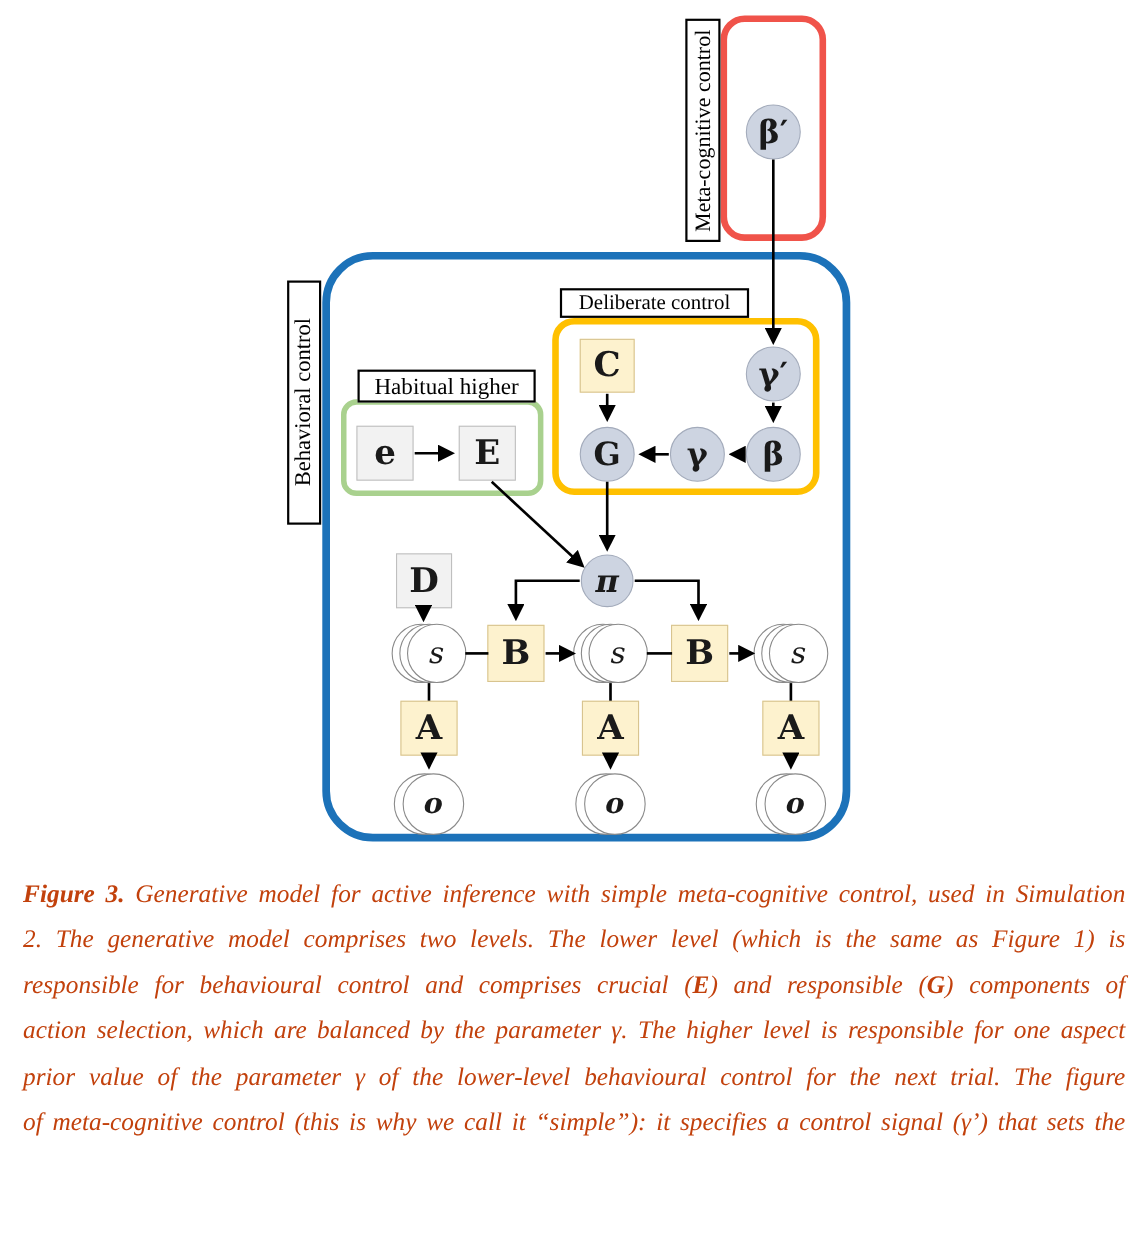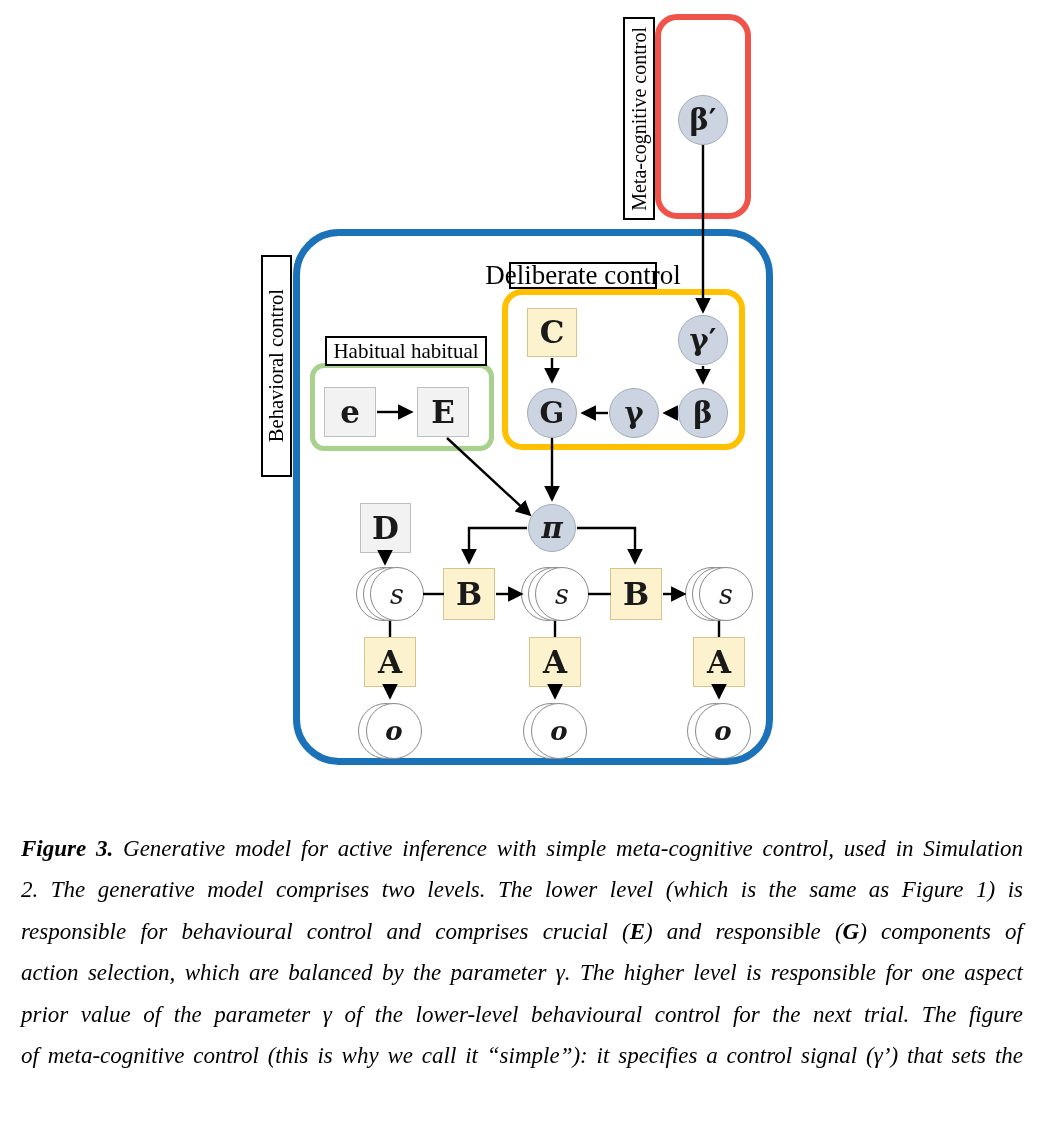--- a/index.html
+++ b/index.html
@@ -16,21 +16,21 @@
   .rbox.green  { left:310px; top:363px; width:184px; height:88px;  border-width:5px;   border-color:#A9D18E; border-radius:14px; }
 
   
   .labelbox {
     position: absolute; border: 2.5px solid #000; background: #fff; z-index: 2;
     display: flex; align-items: center; justify-content: center;
     font-size: 21px; color: #000; white-space: nowrap;
   }
   .labelbox.meta  { left:623px; top:17px;  width:32px;  height:203px; font-size:20px; }
   .labelbox.behav { left:261px; top:255px; width:31px;  height:222px; font-size:20.5px; }
-  .labelbox.delib { left:509px; top:262px; width:148px; height:27px;  font-size:27px; }
+  .labelbox.delib { left:509px; top:262px; width:172px; height:27px;  font-size:19px; }
   .labelbox.habit { left:325px; top:336px; width:162px; height:30px;  font-size:21px; }
   .vert span { writing-mode: vertical-rl; transform: rotate(180deg); }
 
   
   .node { position: absolute; display: flex; align-items: center; justify-content: center; z-index: 3; }
   .nl { font-family: "DejaVu Serif", serif; font-weight: bold; font-size: 31px; color:#1a1a1a; line-height: 1; }
   .sq.gray  { background:#F2F2F2; border:1.5px solid #BFBFBF; }
   .sq.cream { background:#FDF2CE; border:1.5px solid #D8C48F; }
   .circ { border-radius: 50%; background:#CDD4E1; border:1.5px solid #A3ABBB; }
   .circ .nl { font-size: 29px; }
@@ -44,21 +44,21 @@
   }
   .s-stack .c { width: 54px; height: 54px; top: 0; }
   .o-stack .c { width: 56px; height: 56px; top: 0; }
   .s-label { font-family:"DejaVu Serif",serif; font-style: italic; font-size: 27px; color:#1a1a1a; }
   .o-label { font-family:"DejaVu Serif",serif; font-style: italic; font-weight: bold; font-size: 26px; color:#1a1a1a; }
 
   
   svg.edges { position:absolute; left:0; top:0; z-index: 4; pointer-events: none; }
 
   
-  .caption { position: absolute; left: 21px; right: 21px; top: 792px; z-index: 2; color:#000000;margin-top:36px; }
+  .caption { position: absolute; left: 21px; right: 21px; top: 792px; z-index: 2; color:#c2410c; }
   .cap-line {
     font-style: italic; font-size: 23px; line-height: 41.4px; height: 41.4px;
     text-align: justify; text-align-last: justify; overflow: visible;
   }
   .cap-line.cap-last { text-align-last: left; }
   .cap-line .b { font-weight: bold; }
 </style>
 </head>
 <body>
 
@@ -72,21 +72,21 @@
   <div class="labelbox meta vert">
       <span>Meta-cognitive control</span>
     </div>
   <div class="labelbox behav vert">
       <span>Behavioral control</span>
     </div>
   <div class="labelbox delib">
       <span>Deliberate control</span>
     </div>
   <div class="labelbox habit">
-      <span>Habitual habitual</span>
+      <span>Habitual higher</span>
     </div>
 
   <div class="node circ" style="left:678px;top:95px;width:50px;height:50px">
       <span class="nl">β′</span>
     </div>
   <div class="node circ" style="left:678px;top:315px;width:50px;height:50px">
       <span class="nl">γ′</span>
     </div>
   <div class="node circ" style="left:678px;top:388px;width:50px;height:50px">
       <span class="nl">β</span>

